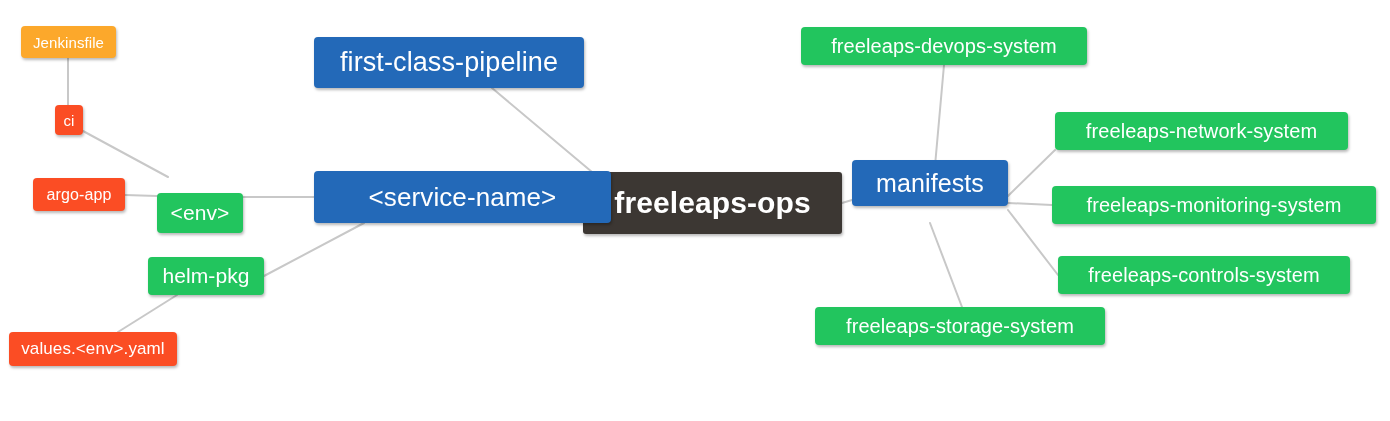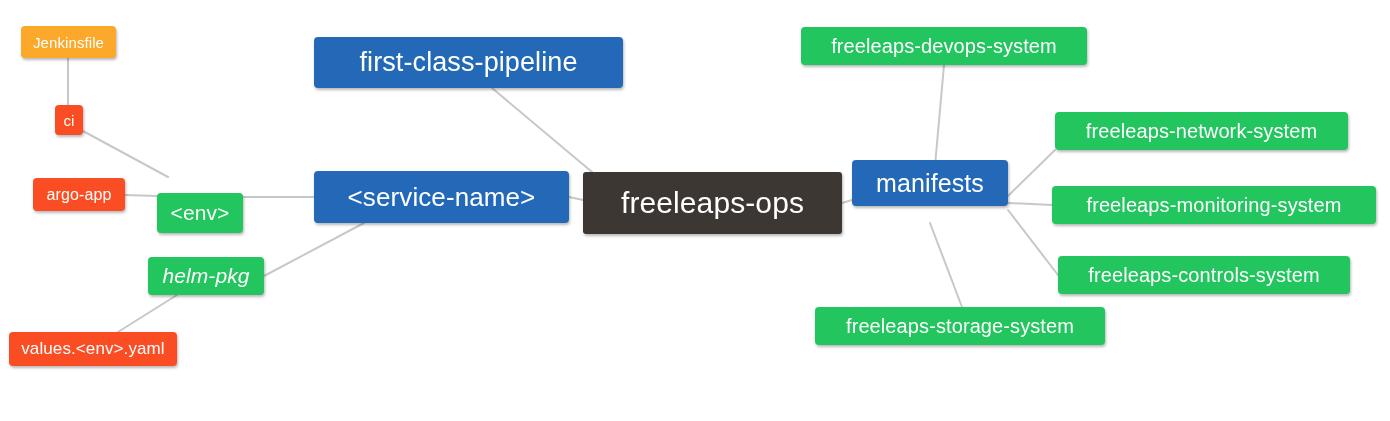--- a/index.html
+++ b/index.html
@@ -34,20 +34,21 @@
     justify-content: center;
     color: #ffffff;
     border-radius: 4px;
     white-space: nowrap;
     letter-spacing: 0.1px;
     box-shadow: 1px 2px 3px rgba(0,0,0,0.28);
     z-index: 5;
   }
   .node-root {
     border-radius: 3px;
+    font-weight: bold;
   }
 </style>
 </head>
 <body>
 
 <div id="mindmap">
   <svg id="edge-layer" viewBox="0 0 1390 421" width="1390" height="421">
       <line x1="583" y1="200" x2="569" y2="197" stroke="#c8c8c8" stroke-width="2" stroke-linecap="round"></line>
       <line x1="842" y1="203" x2="852" y2="200" stroke="#c8c8c8" stroke-width="2" stroke-linecap="round"></line>
       <line x1="592" y1="172" x2="492" y2="88" stroke="#c8c8c8" stroke-width="2" stroke-linecap="round"></line>
@@ -58,25 +59,25 @@
       <line x1="68" y1="105" x2="68" y2="58" stroke="#c8c8c8" stroke-width="2" stroke-linecap="round"></line>
       <line x1="177" y1="295" x2="118" y2="332" stroke="#c8c8c8" stroke-width="2" stroke-linecap="round"></line>
       <line x1="934" y1="177" x2="944" y2="65" stroke="#c8c8c8" stroke-width="2" stroke-linecap="round"></line>
       <line x1="1008" y1="196" x2="1055" y2="150" stroke="#c8c8c8" stroke-width="2" stroke-linecap="round"></line>
       <line x1="1008" y1="203" x2="1052" y2="205" stroke="#c8c8c8" stroke-width="2" stroke-linecap="round"></line>
       <line x1="1008" y1="210" x2="1058" y2="275" stroke="#c8c8c8" stroke-width="2" stroke-linecap="round"></line>
       <line x1="930" y1="223" x2="962" y2="307" stroke="#c8c8c8" stroke-width="2" stroke-linecap="round"></line>
     </svg>
   <div id="node-layer">
       <div class="node node-root" style="left: 583px; top: 172px; width: 259px; height: 62px; background: rgb(60, 55, 51); font-size: 30px;">freeleaps-ops</div>
-      <div class="node" style="left: 314px; top: 171px; width: 255px; height: 52px; background: rgb(35, 105, 184); font-size: 26px;">&lt;service-name&gt;</div>
+      <div class="node" style="left: 314px; top: 171px; width: 297px; height: 52px; background: rgb(35, 105, 184); font-size: 26px;">&lt;service-name&gt;</div>
       <div class="node" style="left: 852px; top: 160px; width: 156px; height: 46px; background: rgb(35, 105, 184); font-size: 25px;">manifests</div>
-      <div class="node" style="left: 314px; top: 37px; width: 309px; height: 51px; background: rgb(35, 105, 184); font-size: 27px;">first-class-pipeline</div>
+      <div class="node" style="left: 314px; top: 37px; width: 270px; height: 51px; background: rgb(35, 105, 184); font-size: 27px;">first-class-pipeline</div>
       <div class="node" style="left: 157px; top: 193px; width: 86px; height: 40px; background: rgb(34, 197, 94); font-size: 21px;">&lt;env&gt;</div>
-      <div class="node" style="left: 148px; top: 257px; width: 116px; height: 38px; background: rgb(34, 197, 94); font-size: 21px; font-style: italic;">helm-pkg</div>
+      <div class="node" style="left: 148px; top: 257px; width: 116px; height: 38px; background: rgb(34, 197, 94); font-size: 21px;">helm-pkg</div>
       <div class="node" style="left: 55px; top: 105px; width: 28px; height: 30px; background: rgb(251, 77, 36); font-size: 15px;">ci</div>
       <div class="node" style="left: 21px; top: 26px; width: 95px; height: 32px; background: rgb(252, 168, 43); font-size: 15px;">Jenkinsfile</div>
       <div class="node" style="left: 33px; top: 178px; width: 92px; height: 33px; background: rgb(251, 77, 36); font-size: 16px;">argo-app</div>
       <div class="node" style="left: 9px; top: 332px; width: 168px; height: 34px; background: rgb(251, 77, 36); font-size: 17px;">values.&lt;env&gt;.yaml</div>
       <div class="node" style="left: 801px; top: 27px; width: 286px; height: 38px; background: rgb(34, 197, 94); font-size: 20px;">freeleaps-devops-system</div>
       <div class="node" style="left: 1055px; top: 112px; width: 293px; height: 38px; background: rgb(34, 197, 94); font-size: 20px;">freeleaps-network-system</div>
       <div class="node" style="left: 1052px; top: 186px; width: 324px; height: 38px; background: rgb(34, 197, 94); font-size: 20px;">freeleaps-monitoring-system</div>
       <div class="node" style="left: 1058px; top: 256px; width: 292px; height: 38px; background: rgb(34, 197, 94); font-size: 20px;">freeleaps-controls-system</div>
       <div class="node" style="left: 815px; top: 307px; width: 290px; height: 38px; background: rgb(34, 197, 94); font-size: 20px;">freeleaps-storage-system</div>
     </div>

